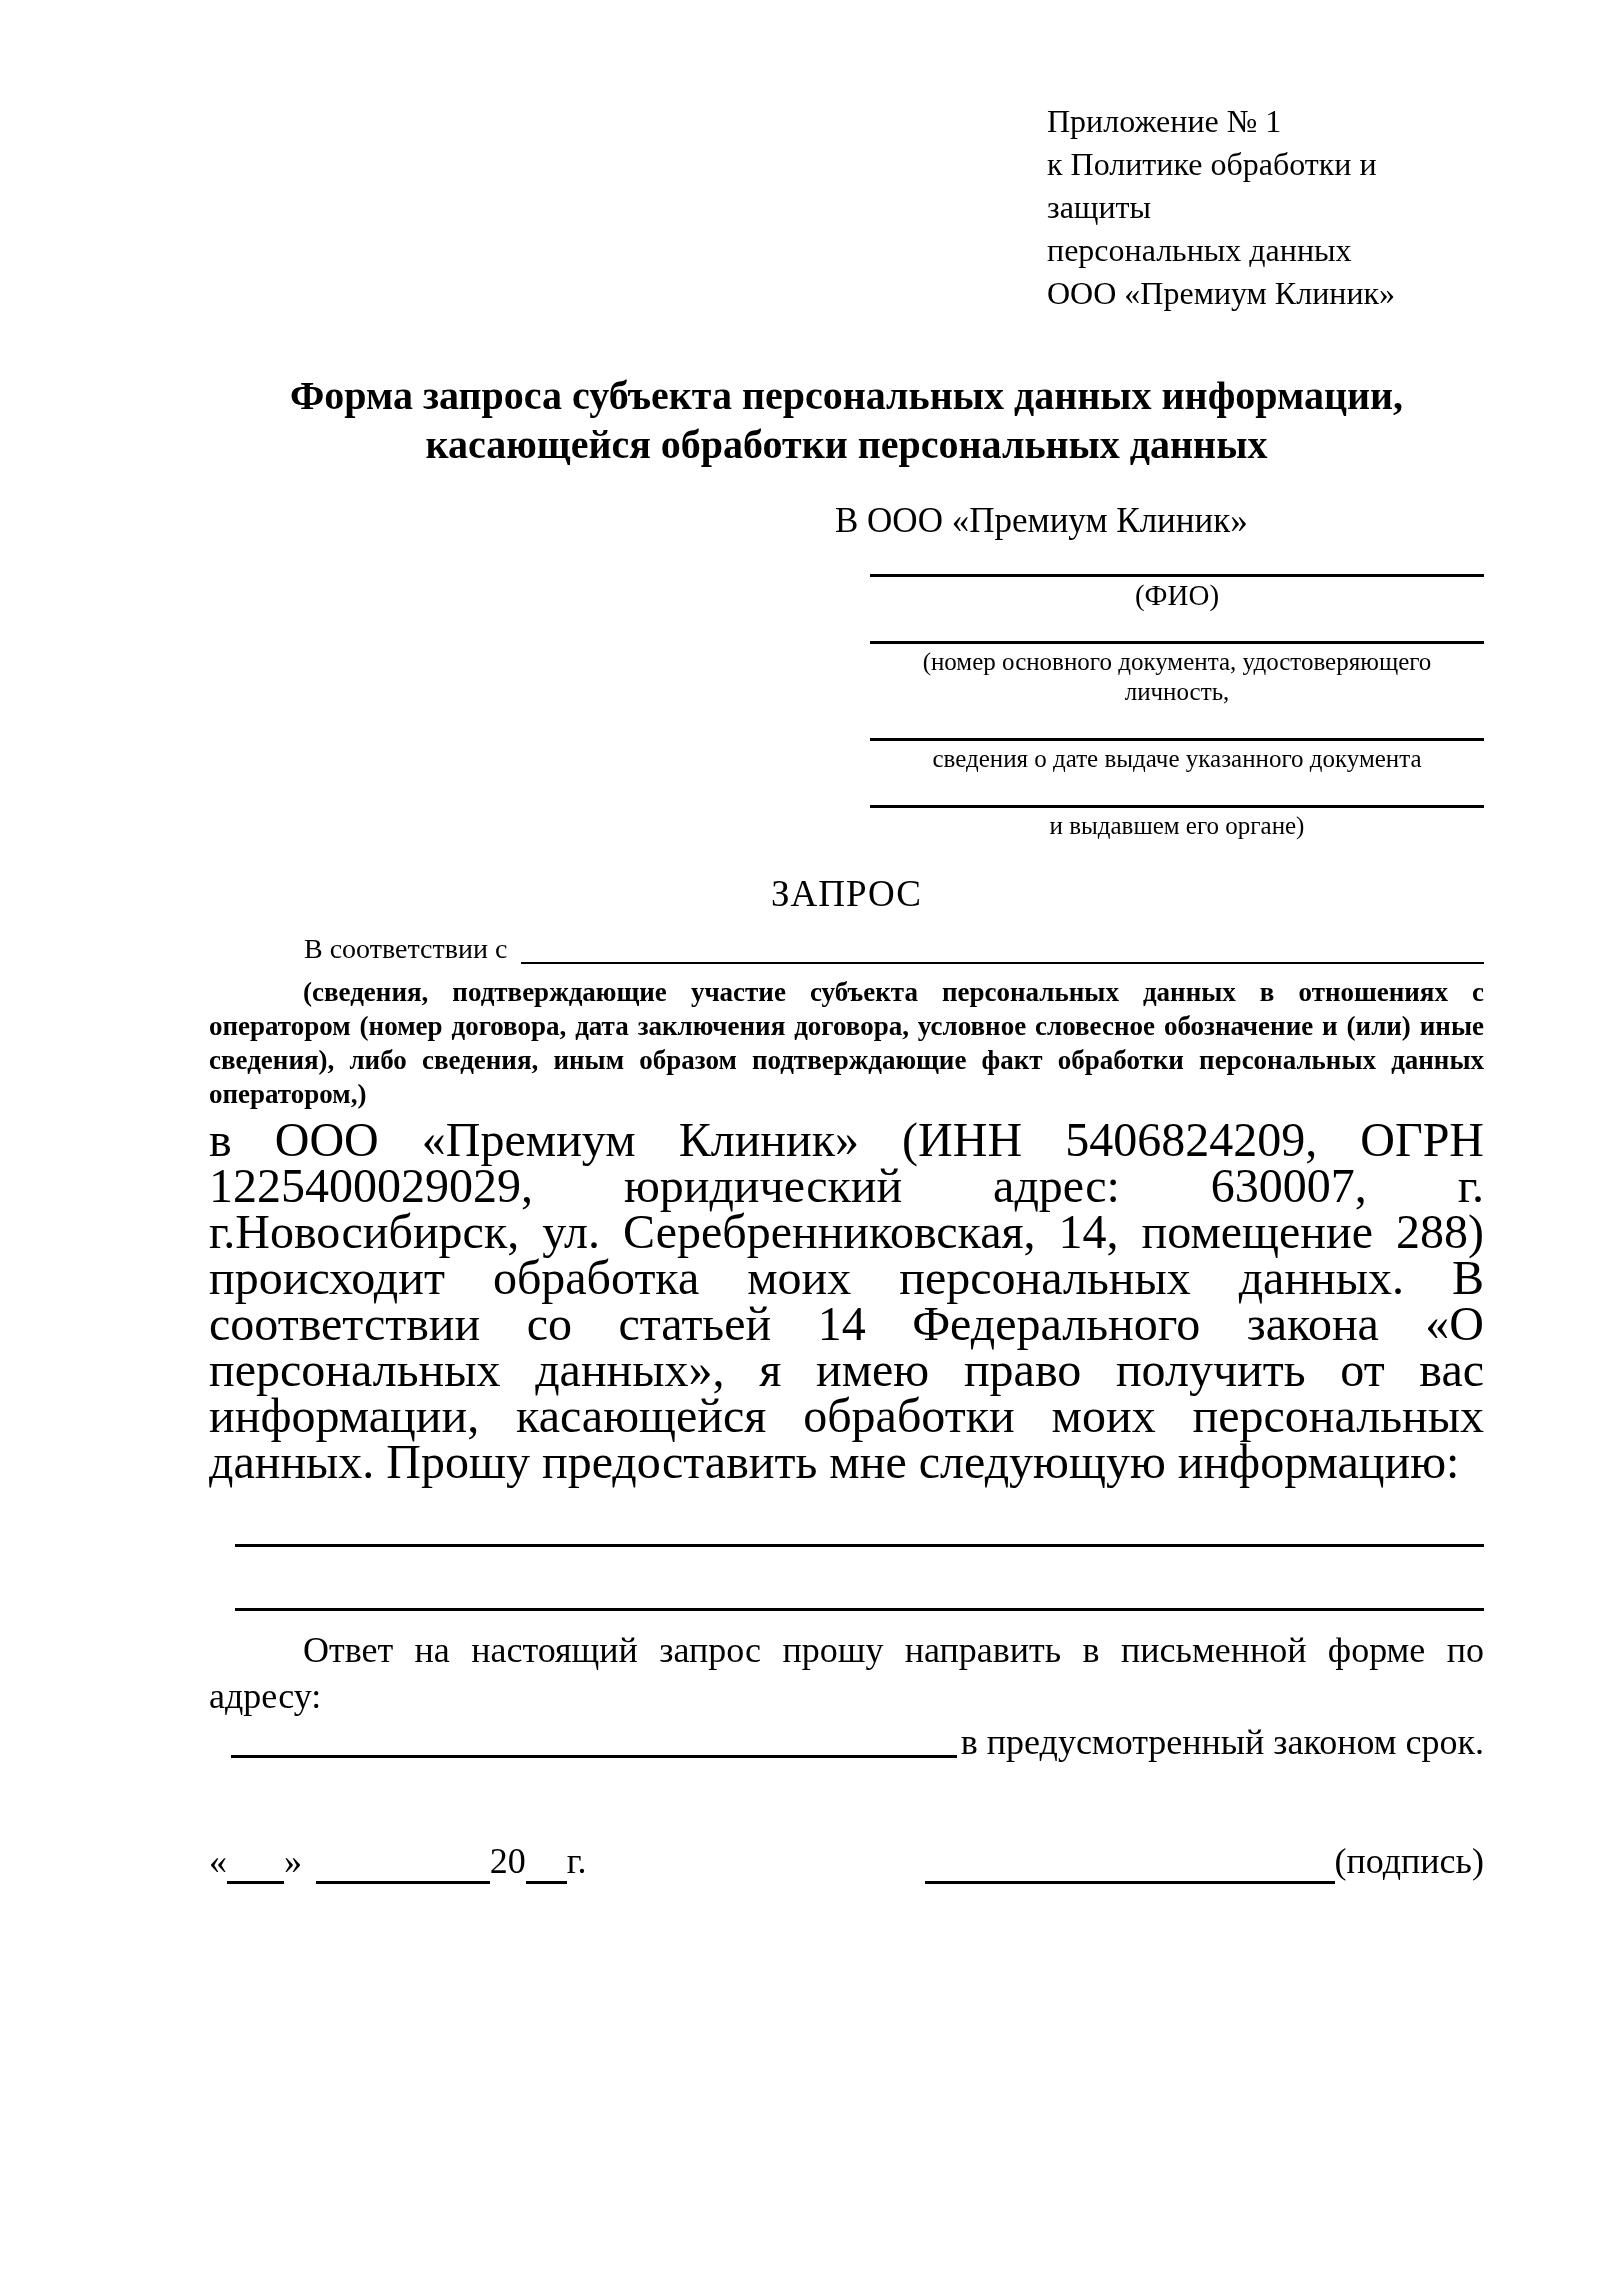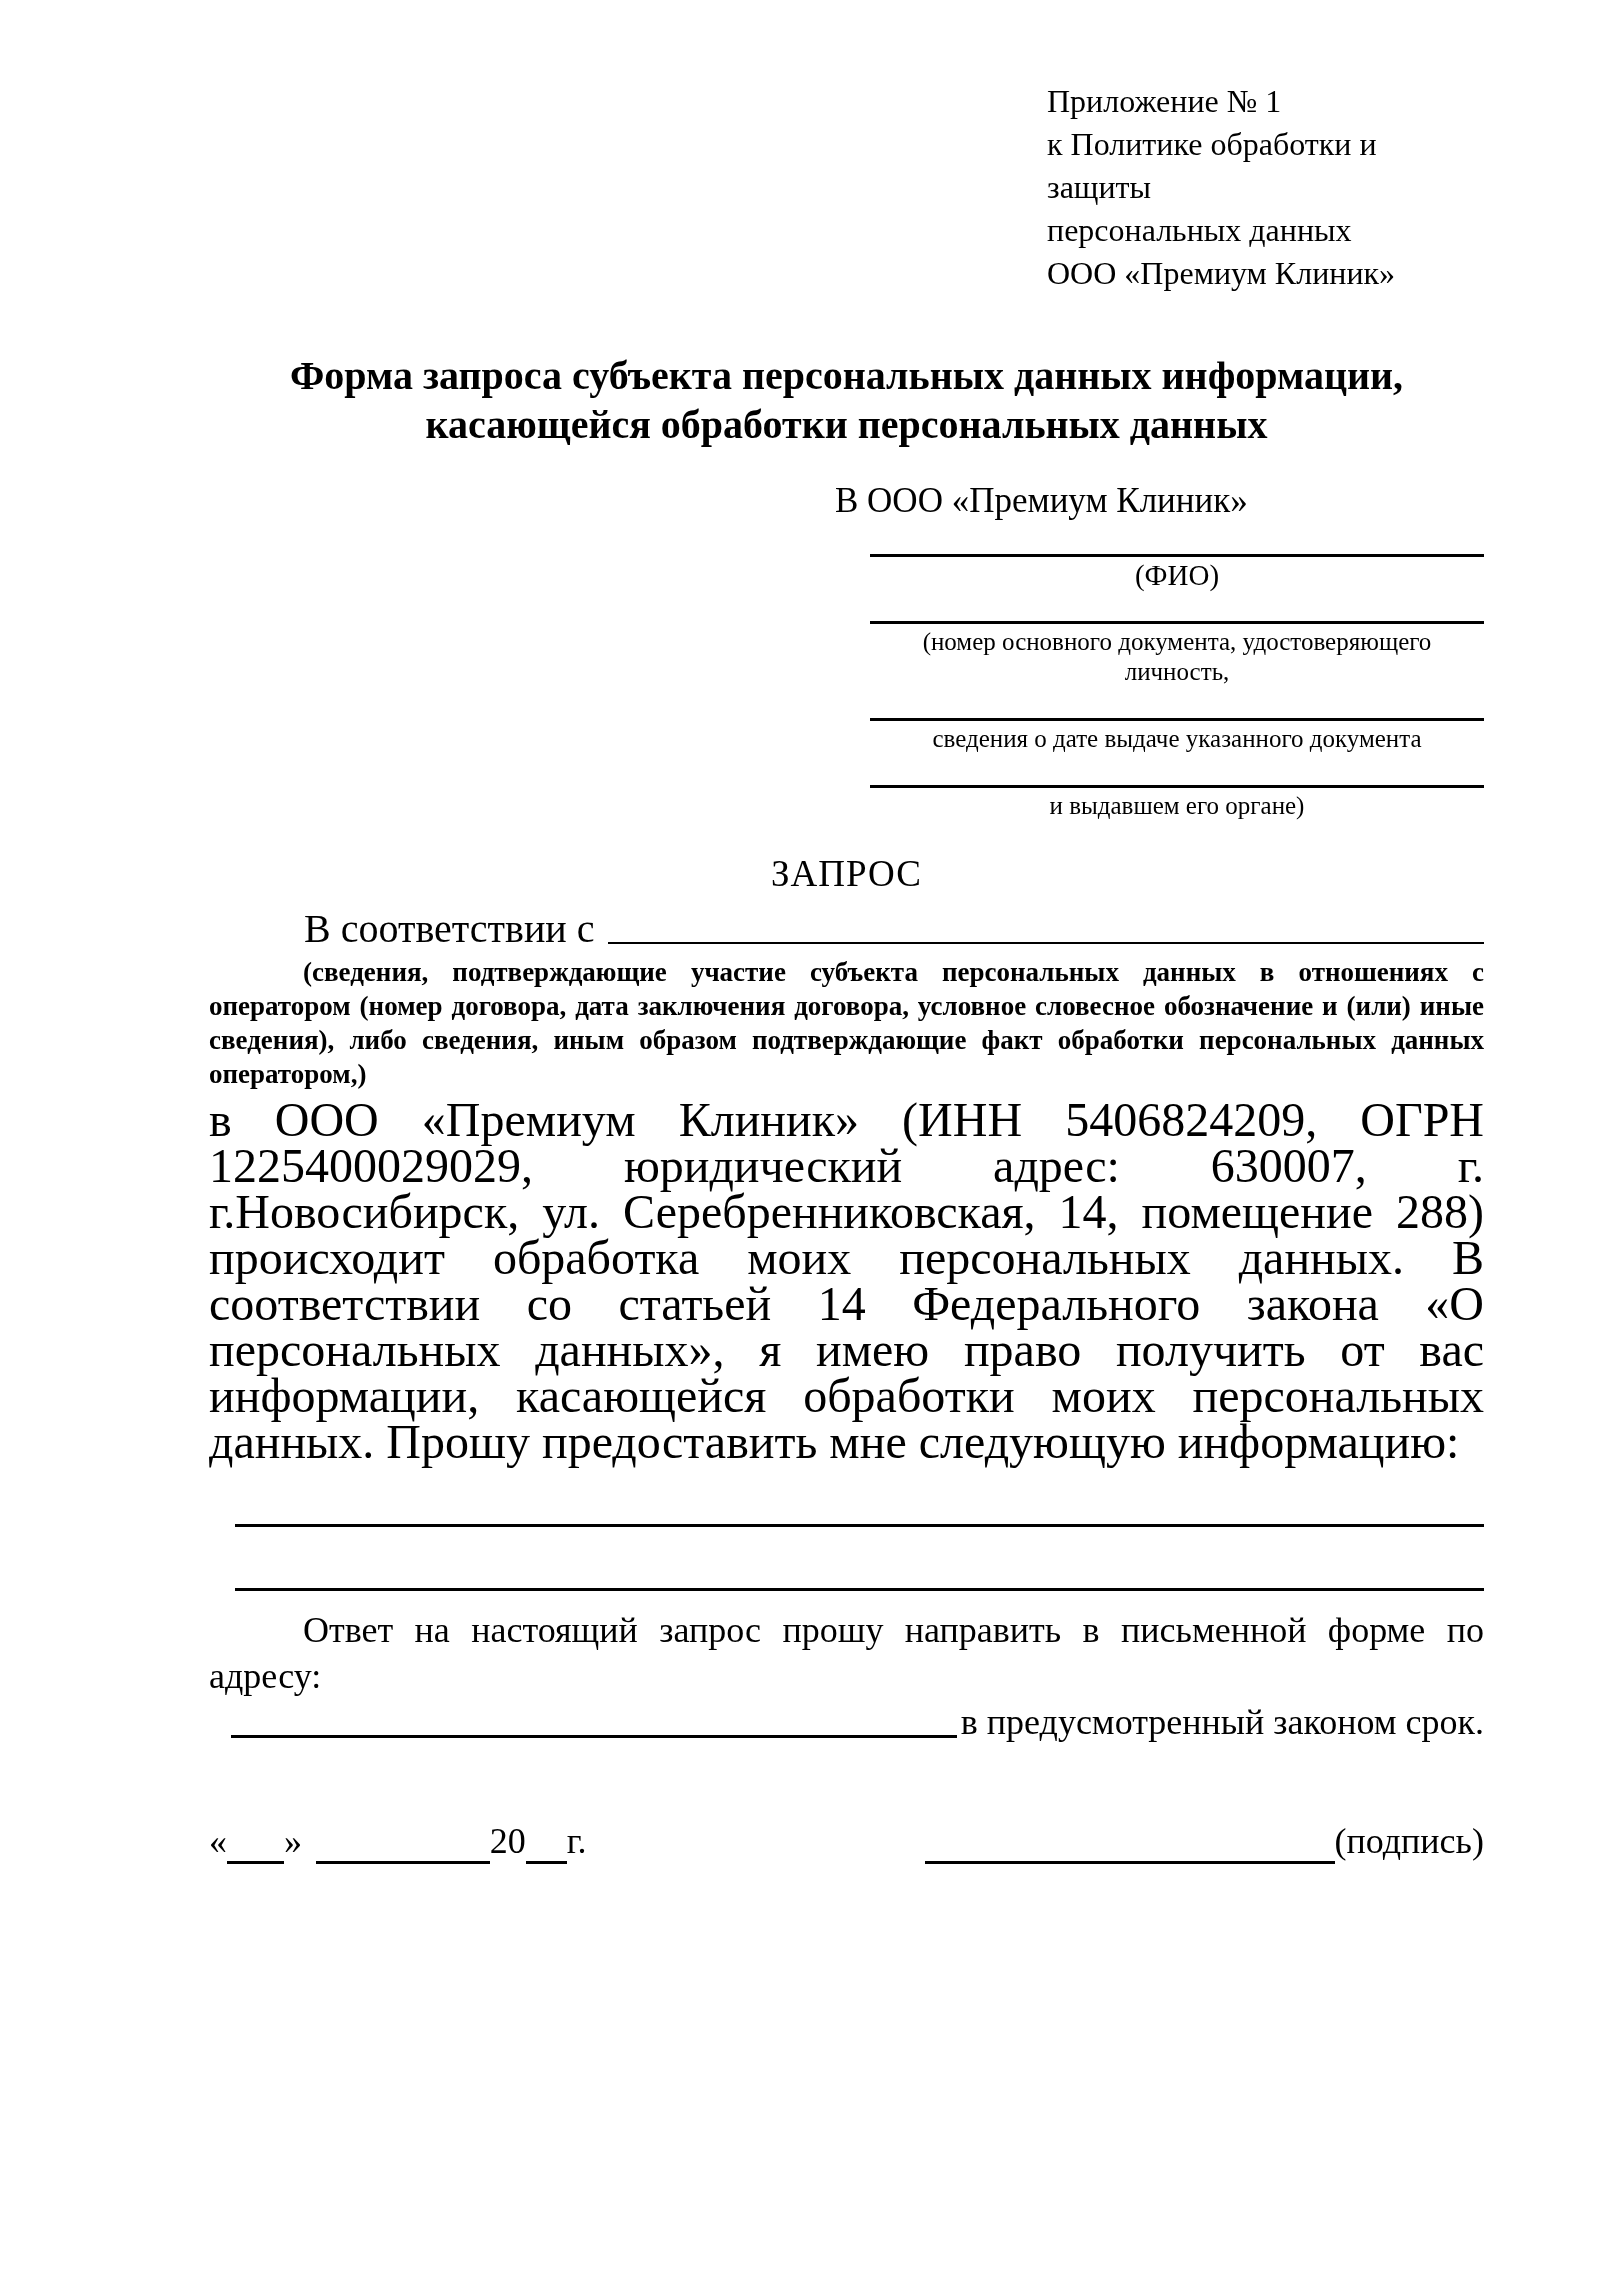--- a/index.html
+++ b/index.html
@@ -2,36 +2,36 @@
 <html><head>
 <meta charset="utf-8">
 <style>
   html,body{margin:0;padding:0;background:#ffffff;}
   .page{
     position:relative;
     width:1621px;height:2294px;
     background:#ffffff;color:#000;
     font-family:"Liberation Serif","DejaVu Serif",serif;
     box-sizing:border-box;
-    padding:80px 137px 0 209px;
+    padding:100px 137px 0 209px;
     overflow:hidden;
   }
   
   .appendix{width:437px;margin-left:auto;font-size:32px;line-height:43px;}
   
   .title{margin-top:56px;text-align:center;font-weight:bold;font-size:40px;line-height:49px;}
   
   .addressee{width:649px;margin-left:auto;margin-top:29px;font-size:35px;line-height:45px;}
   .addr-field{margin-left:35px;}
   .fill-line{border-bottom:3.9px solid #000;height:31px;}
   .addr-caption{text-align:center;font-size:25px;line-height:30px;padding-top:2.9px;}
   .addr-caption.fio{font-size:29px;}
   
   .zapros{margin-top:31px;text-align:center;font-size:37px;line-height:43px;letter-spacing:1px;}
-  .according{display:flex;align-items:flex-end;margin-top:11.8px;margin-left:95px;font-size:40px;line-height:45px;}
+  .according{display:flex;align-items:flex-end;margin-top:11.8px;margin-left:95px;font-size:28px;line-height:45px;}
   .according .prefix{white-space:nowrap;padding-right:13.7px;}
   .blank{flex:1 1 auto;border-bottom:2.9px solid #000;margin-bottom:6.9px;}
   .footnote{margin-top:3.9px;font-size:27px;line-height:34px;text-align:justify;text-indent:94px;font-weight:bold;}
   .body-par{margin-top:5.9px;font-size:48px;line-height:46px;text-align:justify;}
   
   .blank-row{margin-left:25.5px;border-bottom:3.9px solid #000;height:59px;}
   .blank-row.second{height:61px;}
   .reply-par{margin-top:15.7px;font-size:36px;line-height:46px;text-align:justify;text-indent:94px;}
   .reply-row{display:flex;align-items:flex-end;font-size:36px;line-height:46px;margin-left:21.6px;}
   .reply-row .suffix{white-space:nowrap;padding-left:3.9px;}

